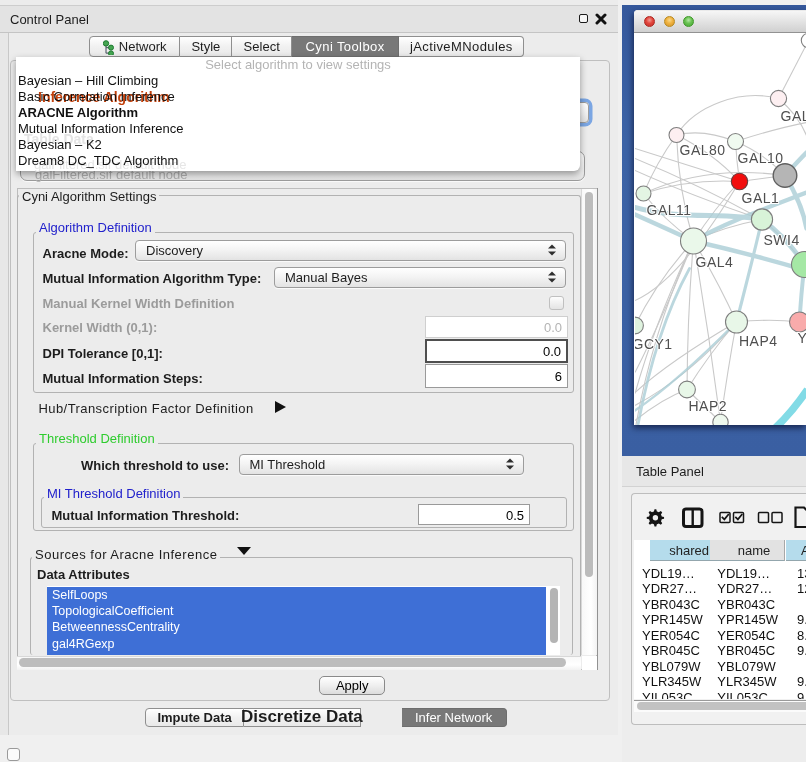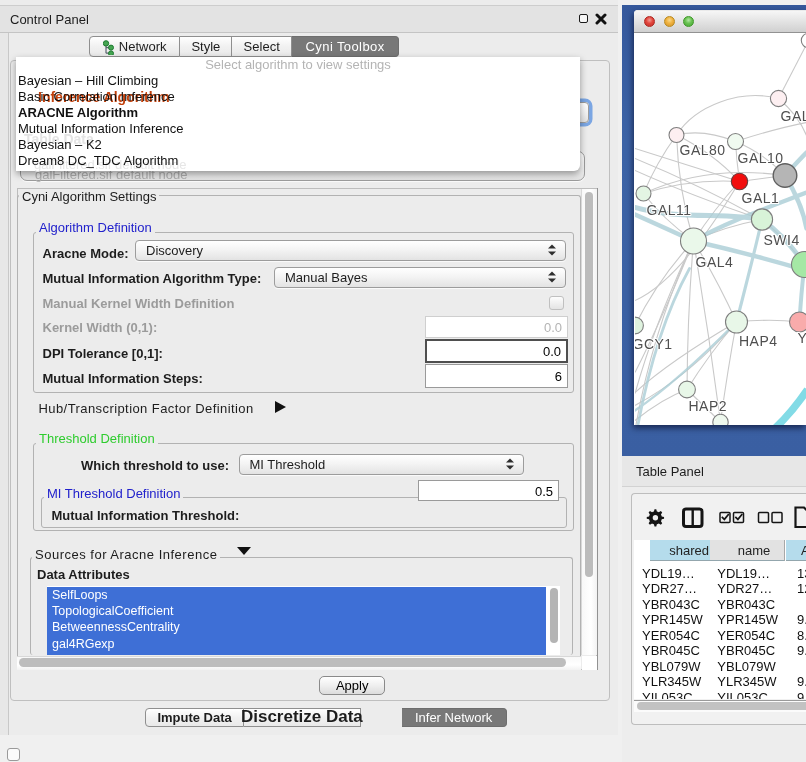--- a/index.html
+++ b/index.html
@@ -52,20 +52,21 @@
       <path d="M3 5 V13.2 M3 7.6 H7 M3 13.2 H7" stroke="#5c6670" stroke-width="1.2" fill="none"></path>
       <circle cx="3" cy="3.4" r="2.7" fill="#44a551" stroke="#1d7a30" stroke-width="1"></circle>
       <circle cx="8" cy="7.6" r="2.5" fill="#44a551" stroke="#1d7a30" stroke-width="1"></circle>
       <circle cx="8" cy="13.4" r="2.5" fill="#44a551" stroke="#1d7a30" stroke-width="1"></circle>
     </svg>
     Network
   </div>
   <div class="sg" style="width:52.1px;">Style</div>
   <div class="sg" style="width:59.6px;">Select</div>
   <div class="sg sel" style="width:107.2px; letter-spacing:0.4px;">Cyni Toolbox</div>
+  <div class="sg" style="width:125.3px; letter-spacing:0.4px;">jActiveMNodules</div>
 </div>
 
 <div class="abs" style="left:0; top:33px; width:8px; height:702px; background:#e7e7e7;"></div>
 <div class="abs" style="left:8px; top:33px; width:1px; height:702px; background:#c8c8c8;"></div>
 
 <div class="abs" style="left:10px; top:60px; width:600px; height:641px; border:1px solid #bfbfbf; border-radius:4px; background:#ececec;"></div>
 
 <div class="combo" style="left:20px; top:102px; width:569px; height:21px; box-shadow:0 0 0 3.5px rgba(111,158,226,.9);"></div>
 <div class="combo" style="left:20px; top:150.5px; width:565px; height:30px; border-radius:7px;">
   <span style="position:absolute; left:14px; top:15px; font-size:13px; color:#aeaeae; white-space:nowrap;">galFiltered.sif default node</span>
@@ -135,21 +136,21 @@
   <span class="arrows">
       <span class="up"></span>
       <span class="dn"></span>
     </span>
 </div>
 
 <div class="groupbox" style="left:41px; top:497px; width:526px; height:30.5px;"></div>
 <div class="grouplab" style="left:44px; top:485.5px; color:#2121cc;">MI Threshold Definition</div>
 
 <div class="abs lbl bold" style="left:51.5px; top:508px;">Mutual Information Threshold:</div>
-<div class="field" style="left:418px; top:480px; width:141px; height:21px; border:1px solid #9a9a9a;">
+<div class="field" style="left:418px; top:504px; width:112px; height:21px; border:1px solid #9a9a9a;">
     <span>0.5</span>
   </div>
 
 <div class="groupbox" style="left:30px; top:557px; width:543px; height:98px; border-bottom:none;"></div>
 <div class="grouplab lbl" style="left:32px; top:546.5px; letter-spacing:0.5px;">Sources for Aracne Inference</div>
 <div class="abs" style="left:236.5px; top:546.5px; width:0; height:0; border-left:7.5px solid transparent; border-right:7.5px solid transparent; border-top:8px solid #111;"></div>
 
 <div class="abs lbl bold" style="left:37px; top:567px;">Data Attributes</div>
 <div class="abs" style="left:47px; top:586px; width:513px; height:69px; background:#ffffff;"></div>
 <div class="abs" style="left:47px; top:587px; width:499px; height:68px; background:#3e6fd6;"></div>

